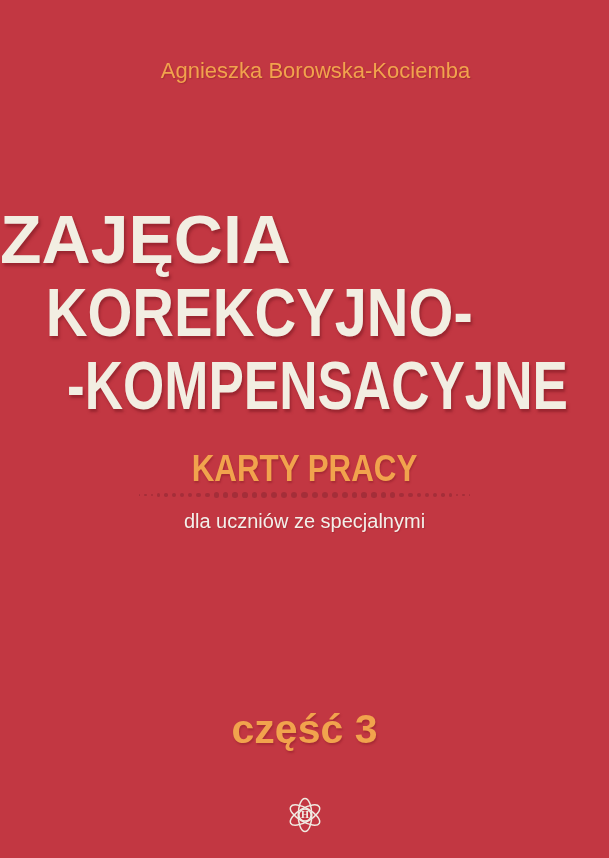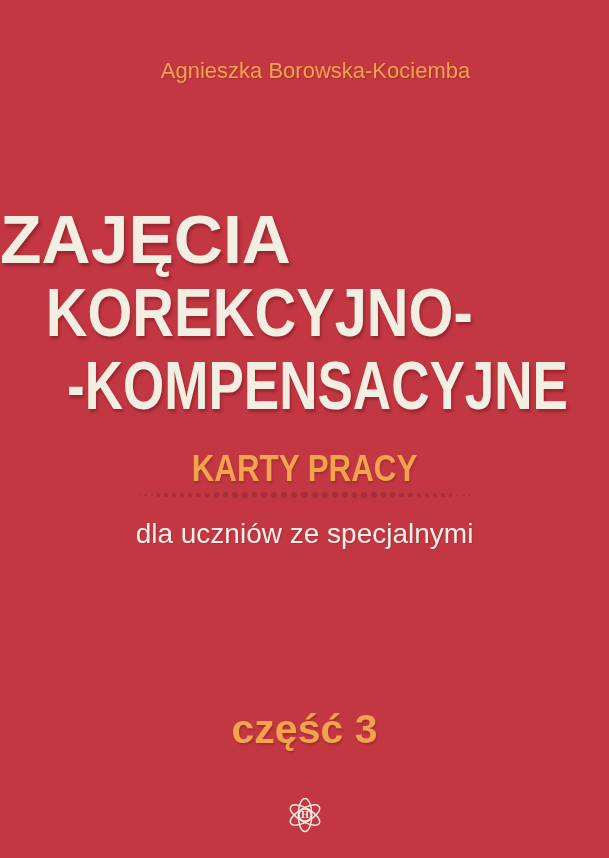--- a/index.html
+++ b/index.html
@@ -74,25 +74,24 @@
     display:block;
     border-radius:50%;
     background:var(--dot-dark-red);
     flex:0 0 auto;
   }
   .description{
     position:absolute;
     top:506px;left:0;width:100%;
     text-align:center;
     color:var(--white);
-    font-size:28px;
+    font-size:20px;
     line-height:31px;
     font-weight:400;
     text-shadow:1px 1px 1px rgba(130,25,35,.3);
-    margin-top:12px;
   }
   .part{
     position:absolute;
     top:706px;left:0;width:100%;
     text-align:center;
     color:var(--accent-orange);
     font-weight:bold;
     font-size:41px;
     line-height:46px;
     text-shadow:1px 2px 2px rgba(130,25,35,.4);

